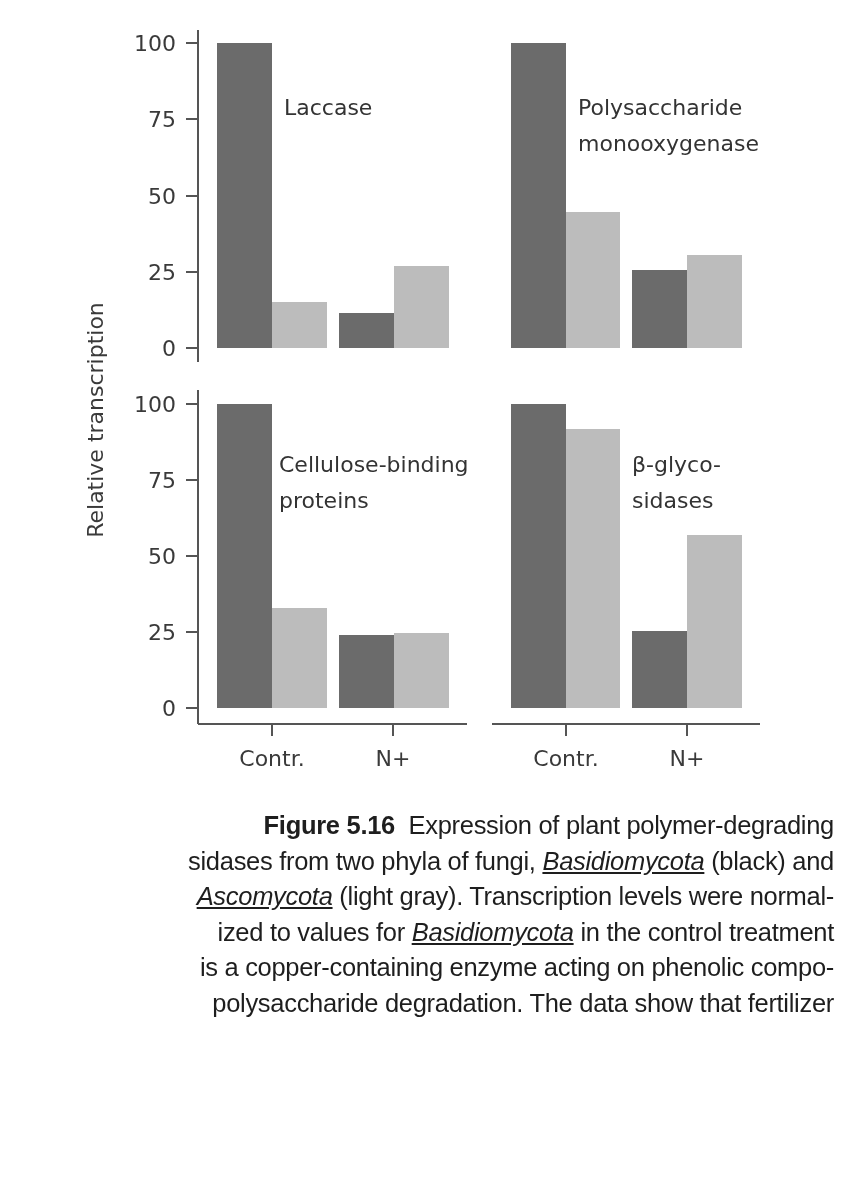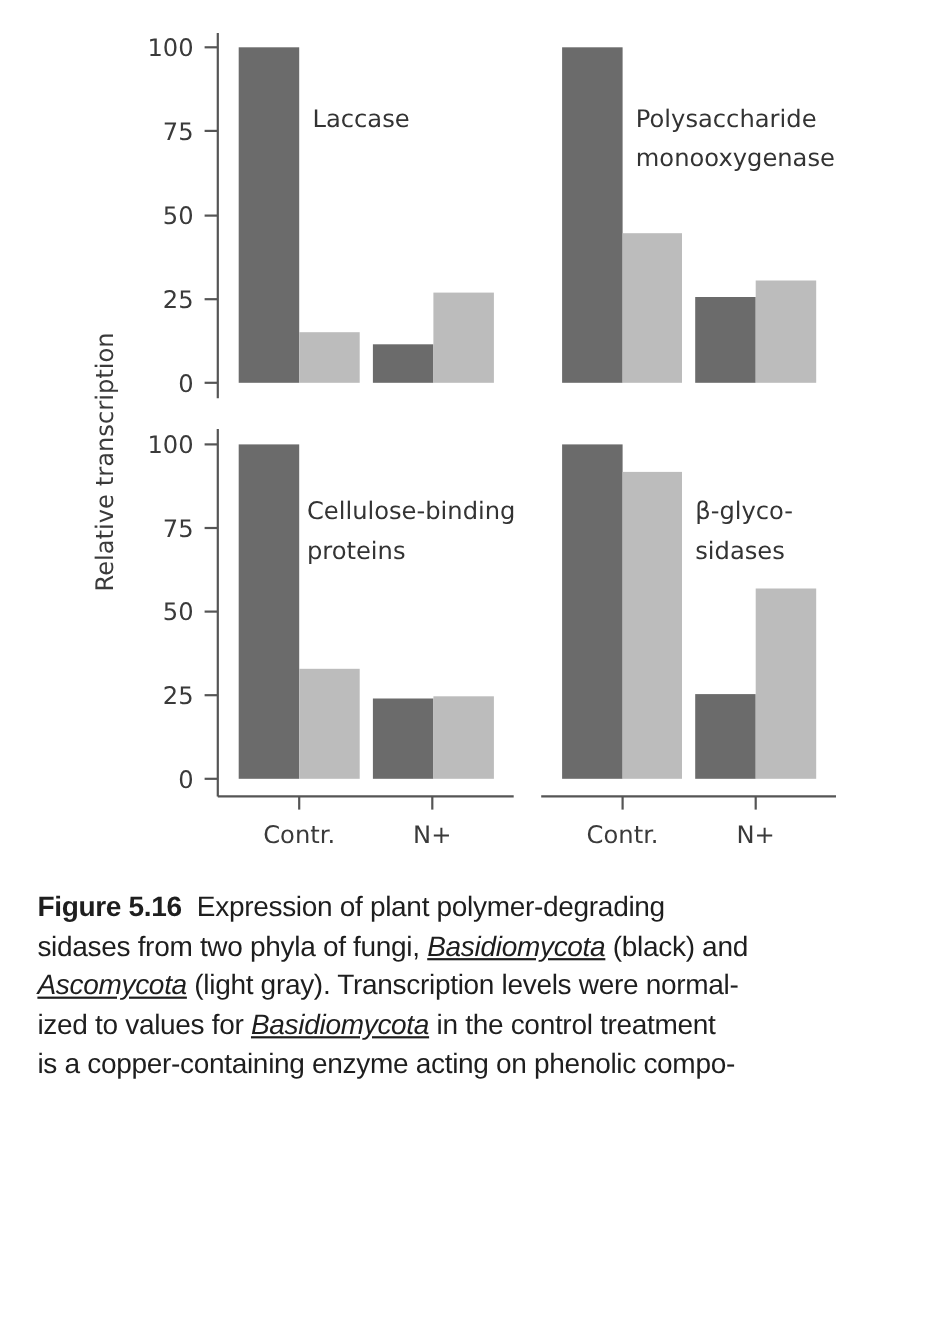--- a/index.html
+++ b/index.html
@@ -4,21 +4,21 @@
 <style>
   html, body { margin: 0; padding: 0; background: #ffffff; }
   body { width: 858px; height: 1202px; position: relative; overflow: hidden; font-family: "DejaVu Sans", sans-serif; color: #2b2b2b; }
   #chart-svg { position: absolute; left: 0; top: 0; }
   .tick-label { font-family: "DejaVu Sans", sans-serif; font-size: 22px; fill: #3a3a3a; }
   .panel-label { font-family: "DejaVu Sans", sans-serif; font-size: 22px; fill: #333333; }
   .axis-title { font-family: "DejaVu Sans", sans-serif; font-size: 22px; fill: #3a3a3a; }
   .caption {
     position: absolute; left: 34px; top: 808px; width: 800px;
     font-family: "Liberation Sans", sans-serif; font-size: 25.5px; line-height: 35.5px;
-    color: #1e1e1e; letter-spacing: -0.3px;
+    color: #1e1e1e; letter-spacing: -0.3px; text-align: right;
   }
   .caption b { font-weight: bold; }
   .caption i { font-style: italic; text-decoration: underline; }
 </style>
 </head>
 <body>
 
 <svg id="chart-svg" width="858" height="800" viewBox="0 0 858 800" xmlns="http://www.w3.org/2000/svg">
 
   <text class="axis-title" transform="translate(103,420) rotate(-90)" text-anchor="middle">Relative transcription</text>
@@ -99,13 +99,14 @@
     <text class="panel-label" x="632" y="508">sidases</text>
   </g>
 </svg>
 
 <div class="caption">
   <div><b>Figure 5.16</b>&nbsp; <span>Expression of plant polymer-degrading</span></div>
   <div><span>sidases from two phyla of fungi, </span><i>Basidiomycota</i><span> (black) and</span></div>
   <div><i>Ascomycota</i><span> (light gray). Transcription levels were normal-</span></div>
   <div><span>ized to values for </span><i>Basidiomycota</i><span> in the control treatment</span></div>
   <div>is a copper-containing enzyme acting on phenolic compo-</div>
+  <div>polysaccharide degradation. The data show that fertilizer</div>
 </div>
 
 </body></html>

